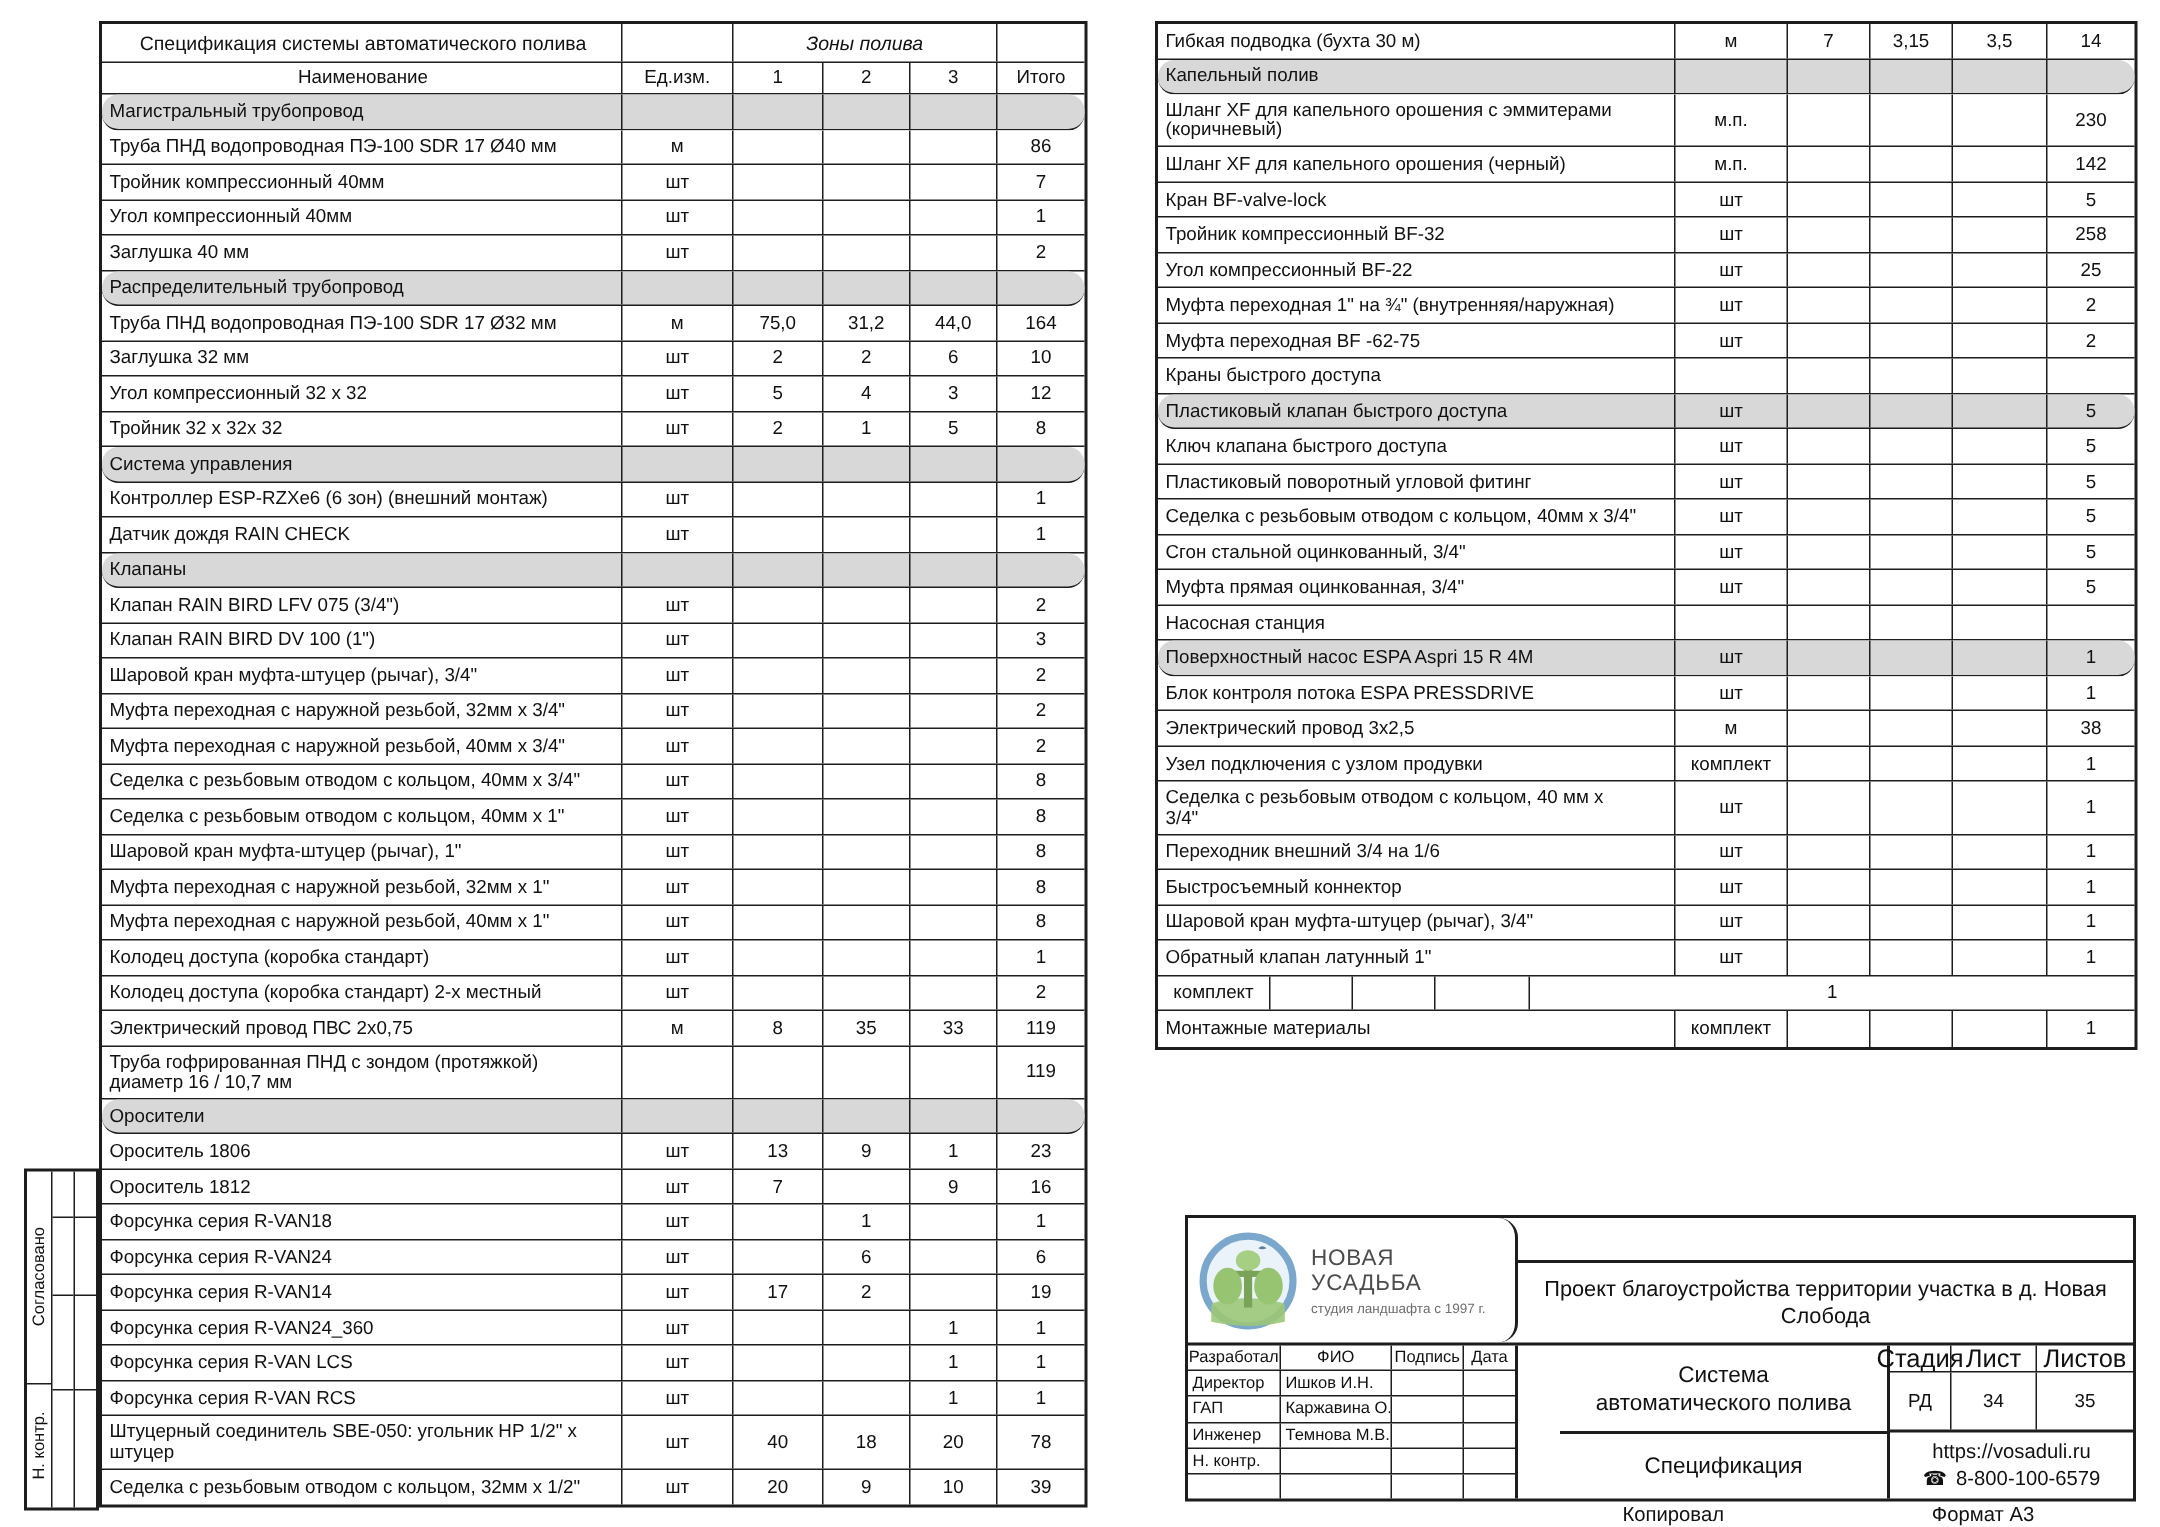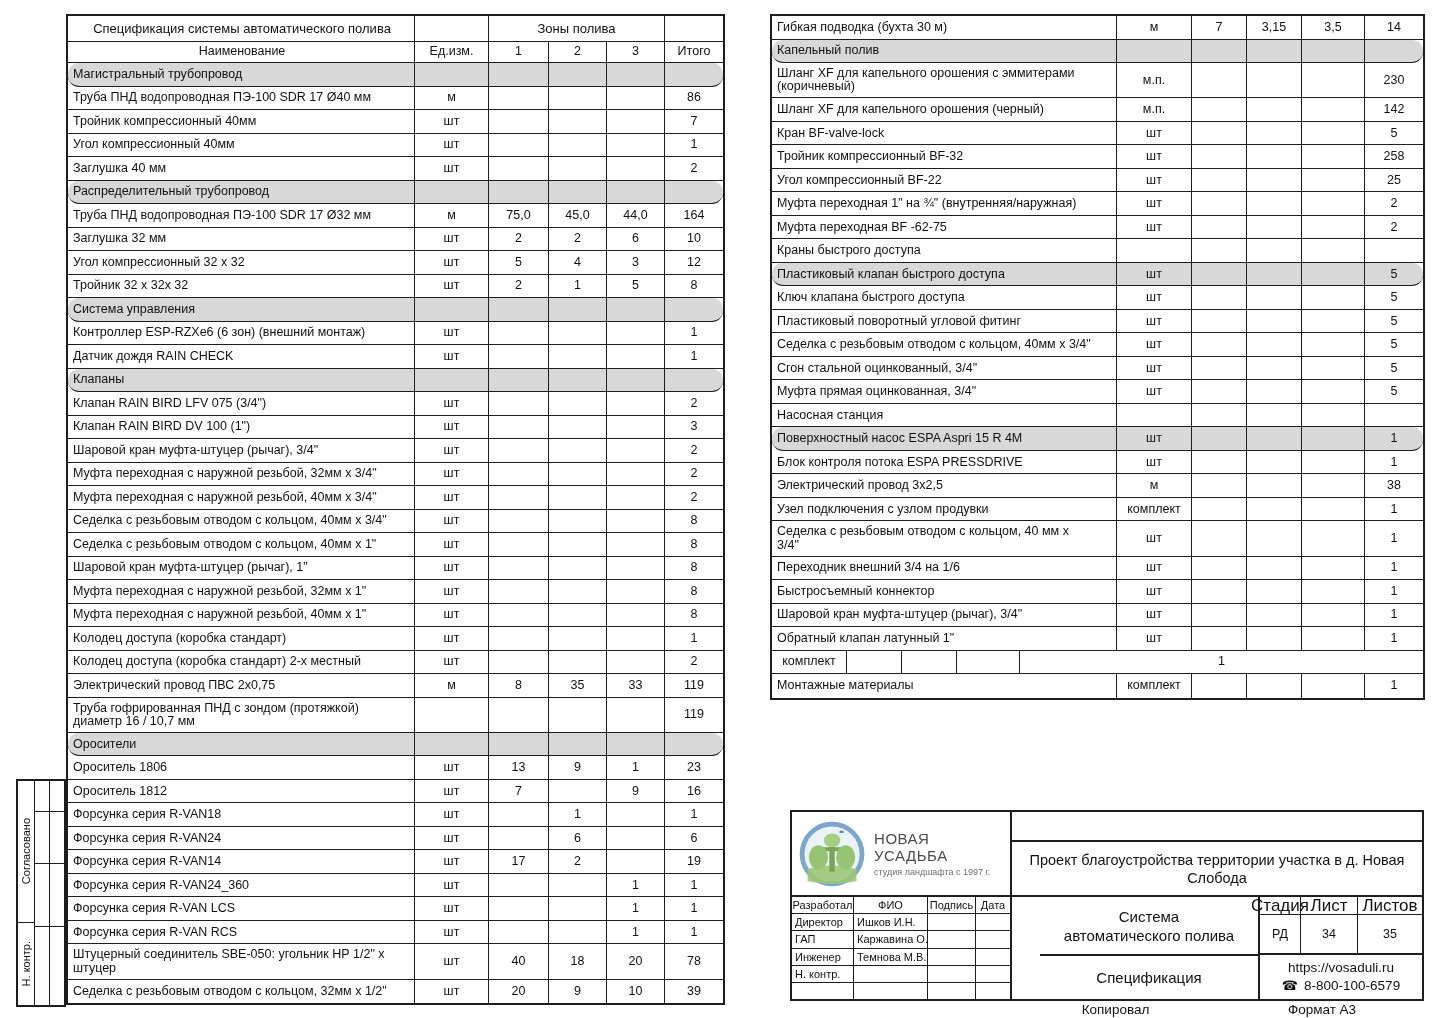--- a/index.html
+++ b/index.html
@@ -30,21 +30,21 @@
   .lt .c-name{width:347px;}.lt .c-unit{width:74px;}.lt .c-z1{width:60px;}
   .lt .c-z2{width:58px;}.lt .c-z3{width:58px;}.lt .c-total{flex:1;}
   
   .rt .c-name{width:345px;}.rt .c-unit{width:75px;}.rt .c-z1{width:55px;}
   .rt .c-z2{width:55px;}.rt .c-z3{width:63px;}.rt .c-total{flex:1;}
 
   .title-row{display:flex;height:26px;border-bottom:1px solid var(--line);}
   .title-row .td{font-size:13px;}
   .head-row{display:flex;height:21px;border-bottom:1px solid var(--line);}
   .head-row .td{font-size:12.5px;}
-  .zones-span{width:176px;}
+  .zones-span{width:176px;font-style:italic;}
 
   
   .side-strip{
     position:absolute;left:16px;top:779px;width:50px;height:228px;
     border:2px solid var(--line);display:flex;
   }
   .ss-col1{width:17px;border-right:1px solid var(--line);display:flex;flex-direction:column;}
   .ss-approved{flex:1;border-bottom:1px solid var(--line);display:flex;align-items:center;justify-content:center;}
   .ss-ncontr{height:82px;display:flex;align-items:center;justify-content:center;}
   .vtext{
@@ -57,21 +57,21 @@
   .ss-cell{border-bottom:1px solid var(--line);}
   .ss-cell:last-child{border-bottom:none;flex:1;}
   .h31{height:31px;} .h52{height:52px;} .h63{height:63px;}
 
   
   .stamp{
     position:absolute;left:790px;top:810px;width:634px;height:191px;
     border:2.5px solid var(--line);background:#fff;display:flex;flex-direction:column;
   }
   .stamp-top{display:flex;height:85px;border-bottom:2px solid var(--line);}
-  .logo-cell{width:220px;border-right:2px solid var(--line);display:flex;align-items:center;gap:8px;padding:4px 6px;}
+  .logo-cell{width:220px;border-right:2px solid var(--line);display:flex;align-items:center;gap:8px;padding:4px 6px;border-radius:13px;}
   .logo-text .company{font-size:15px;letter-spacing:.5px;color:#4c4c4c;}
   .logo-text .company-sub{font-size:9px;color:#6e6e6e;margin-top:3px;}
   .stamp-top-right{flex:1;display:flex;flex-direction:column;}
   .empty-strip{height:30px;border-bottom:2px solid var(--line);}
   .project-cell{flex:1;display:flex;align-items:center;justify-content:center;text-align:center;
     font-size:14.5px;line-height:18px;padding:2px 14px;}
   .stamp-bottom{flex:1;display:flex;}
   .personnel{width:220px;border-right:2px solid var(--line);display:flex;flex-direction:column;font-size:11px;}
   .p-row{display:flex;flex:1;border-bottom:1px solid var(--line);}
   .p-row:last-child{border-bottom:none;}
@@ -189,21 +189,21 @@
           <div class="td c-unit"></div>
           <div class="td c-z1"></div>
           <div class="td c-z2"></div>
           <div class="td c-z3"></div>
           <div class="td c-total"></div>
         </div>
         <div class="tr">
           <div class="td c-name">Труба ПНД водопроводная ПЭ-100 SDR 17 Ø32 мм</div>
           <div class="td c-unit">м</div>
           <div class="td c-z1">75,0</div>
-          <div class="td c-z2">45,0</div>
+          <div class="td c-z2">31,2</div>
           <div class="td c-z3">44,0</div>
           <div class="td c-total">164</div>
         </div>
         <div class="tr">
           <div class="td c-name">Заглушка 32 мм</div>
           <div class="td c-unit">шт</div>
           <div class="td c-z1">2</div>
           <div class="td c-z2">2</div>
           <div class="td c-z3">6</div>
           <div class="td c-total">10</div>

